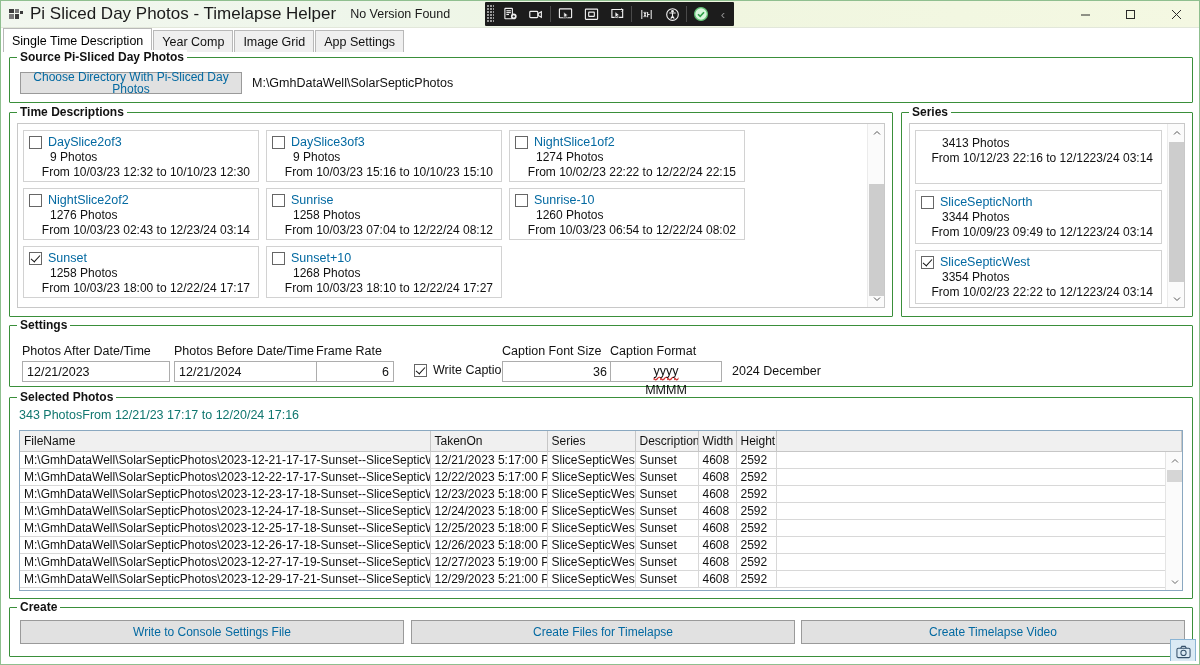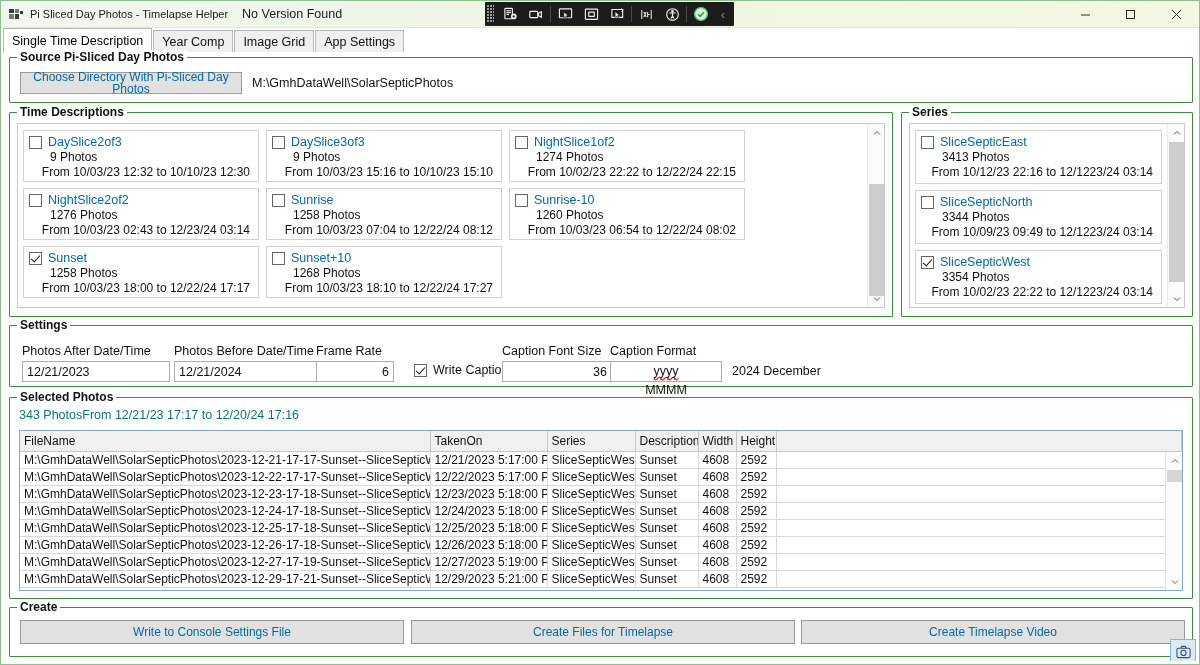--- a/index.html
+++ b/index.html
@@ -29,21 +29,21 @@
     align-items: center;
     border-bottom: 1px solid #e2e7da;
   }
   .title-icon {
     width: 16px; height: 16px;
     margin-left: 7px; margin-right: 6px;
     flex: 0 0 auto;
     position: relative;
   }
   .title-text {
-    font-size: 11px;
+    font-size: 17px;
     color: #1a1a1a;
     white-space: nowrap;
   }
   .title-version {
     font-size: 12.5px;
     color: #1a1a1a;
     margin-left: 14px;
     white-space: nowrap;
   }
   .cu-toolbar {
@@ -545,24 +545,20 @@
       </div>
     </div>
   </div>
 
   <div class="group" id="g-series">
     <span class="legend">Series</span>
     <div class="listpanel">
       <div class="cards series-cards">
 
         <div class="card series-card">
-          <div class="card-head">
-            <span class="cb"></span>
-            <span class="card-title">SliceSepticEast</span>
-          </div>
           <div class="card-count">3413 Photos</div>
           <div class="card-range series-range">From 10/12/23 22:16 to 12/1223/24 03:14</div>
         </div>
 
         <div class="card series-card">
           <div class="card-head">
             <span class="cb"></span>
             <span class="card-title">SliceSepticNorth</span>
           </div>
           <div class="card-count">3344 Photos</div>

